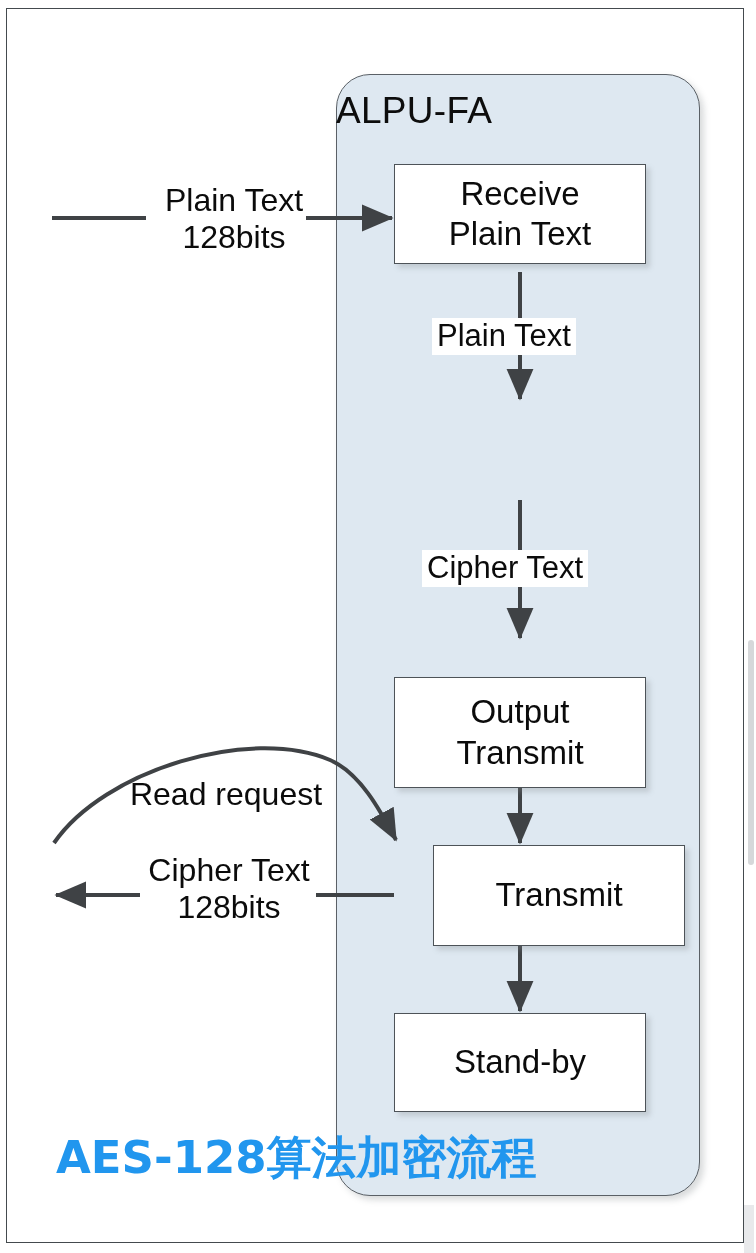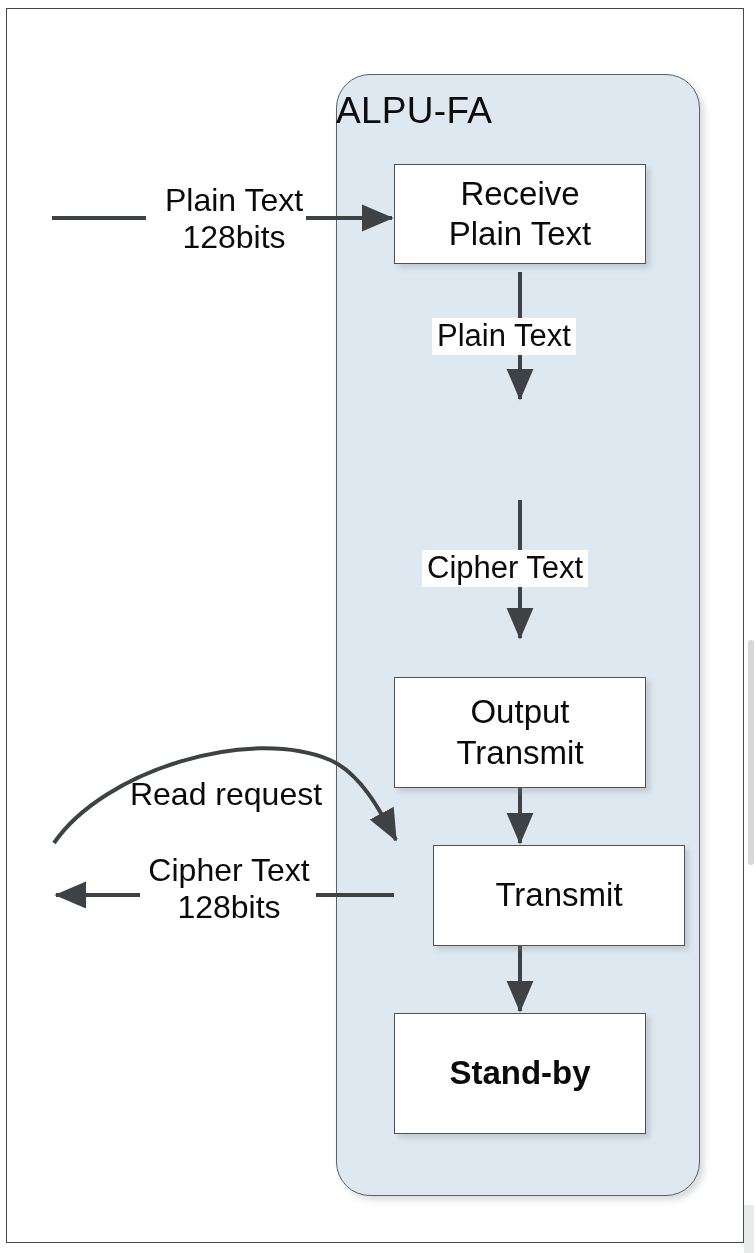--- a/index.html
+++ b/index.html
@@ -68,21 +68,21 @@
     text-align:center;
     font-size:33px;
     line-height:1.22;
     color:#0b0b0b;
   }
   .pbox span{display:block;}
   .box-receive{top:164px;height:100px;}
   .box-encryption{top:401px;height:99px;}
   .box-output{top:677px;height:111px;}
   .box-transmit{top:845px;height:101px;margin-left:39px;}
-  .box-standby{top:1013px;height:121px;font-weight:bold;}
+  .box-standby{top:1013px;height:99px;}
 
   
   .wires{
     position:absolute;
     left:0;top:0;
     width:756px;height:1253px;
     pointer-events:none;
   }
 
   
@@ -197,14 +197,15 @@
     <span>128bits</span>
   </div>
 
   <div class="out-label lbl-read">Read request</div>
 
   <div class="out-label lbl-out">
     <span>Cipher Text</span><br>
     <span>128bits</span>
   </div>
 
+  <div class="caption-cn">AES-128算法加密流程</div>
 
 </div>
 
 </body></html>

